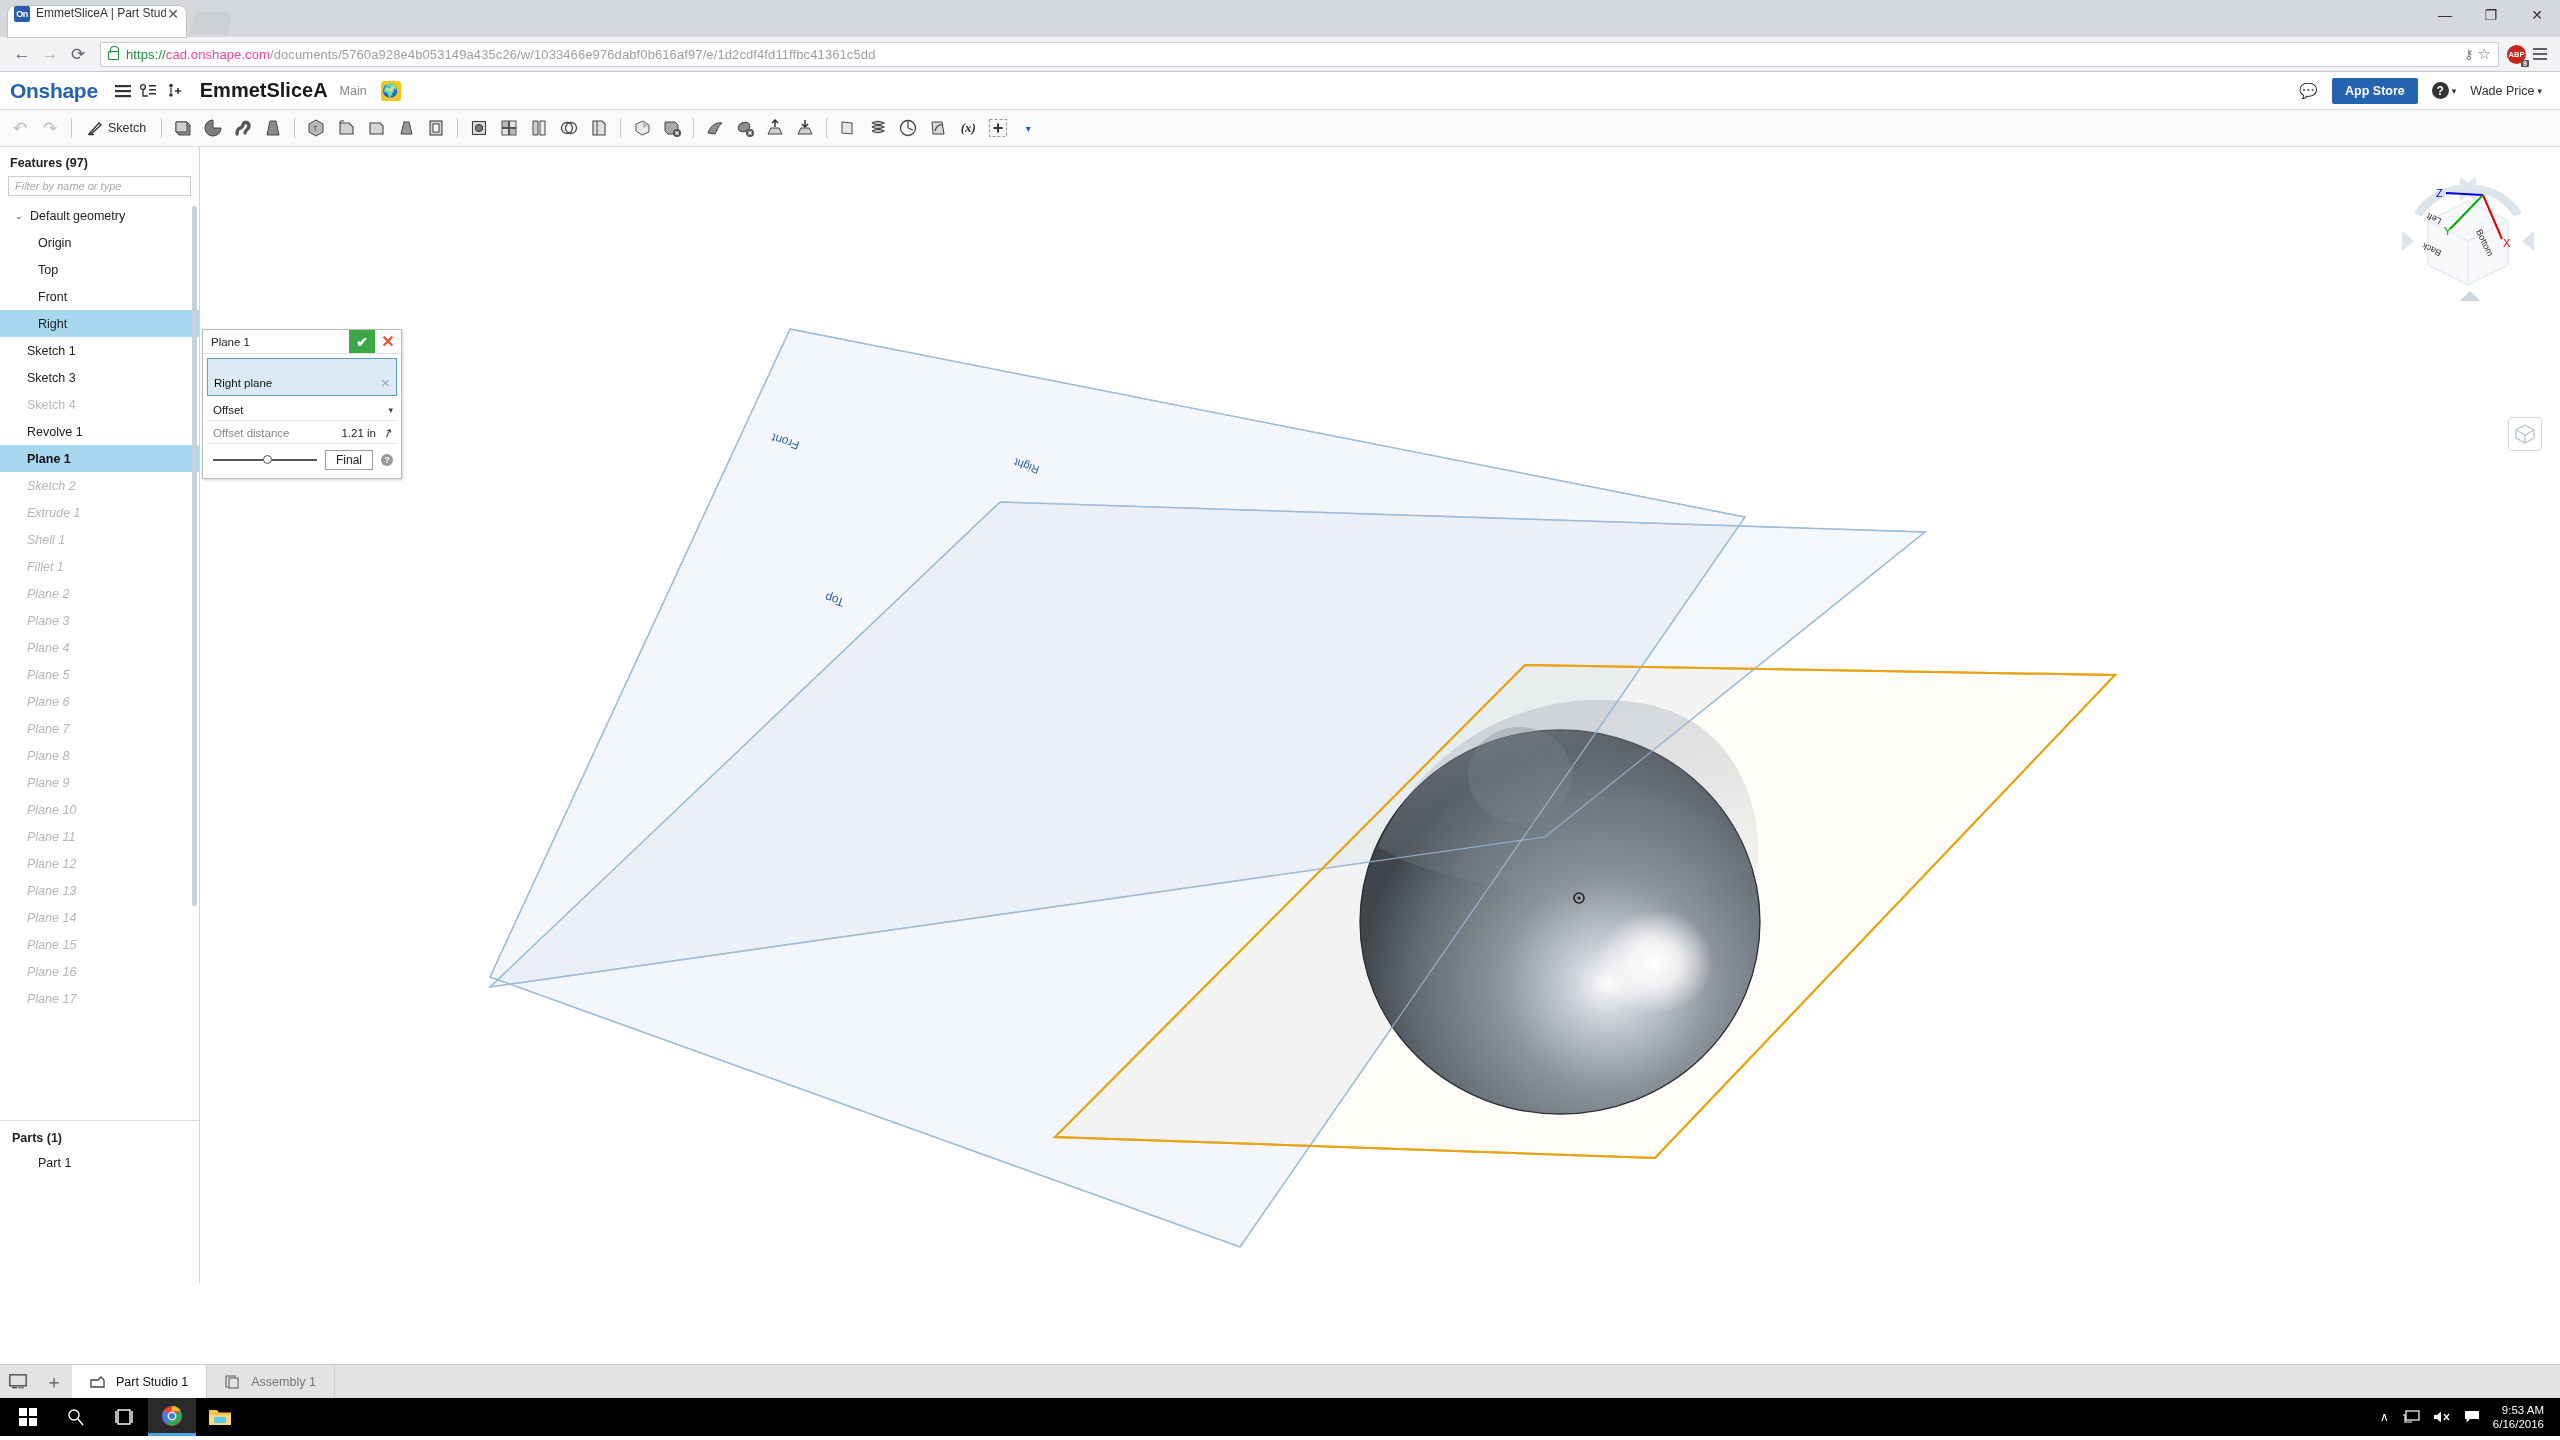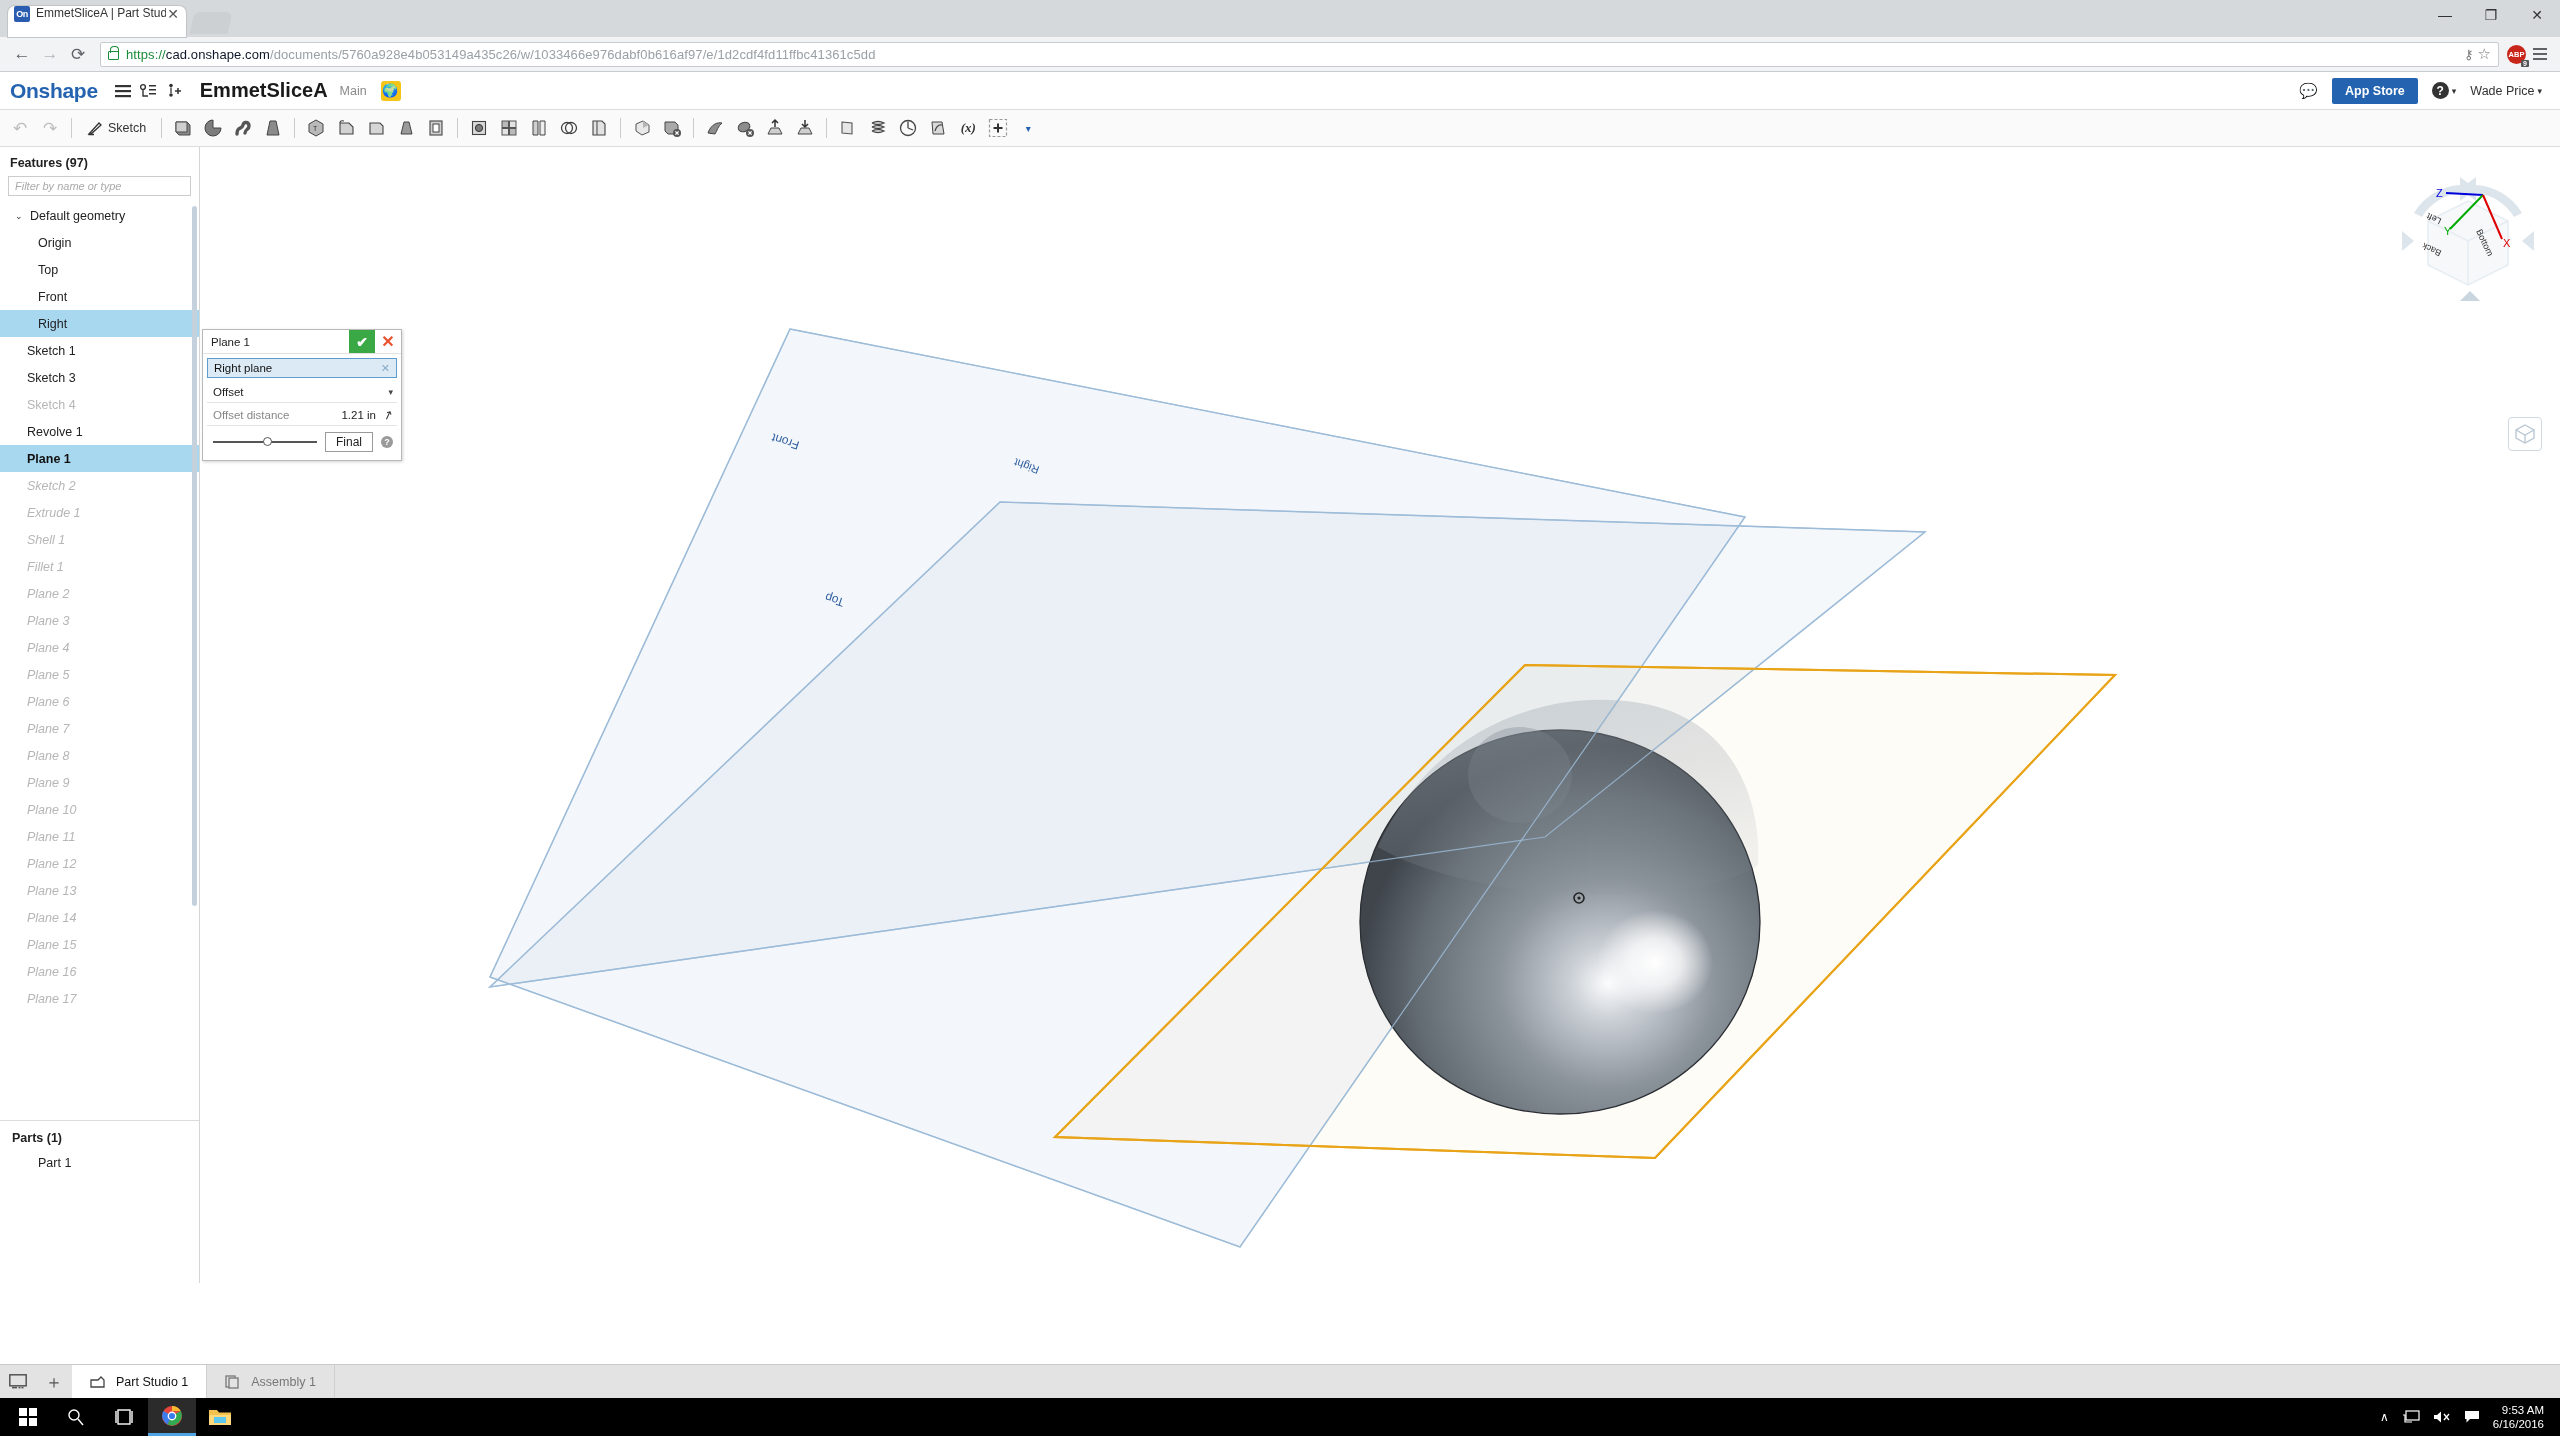--- a/index.html
+++ b/index.html
@@ -43,21 +43,21 @@
   .omnibox {
     flex:1; height:25px; background:#fff; border:1px solid #c8ccd0; border-radius:2px;
     margin:0 8px; display:flex; align-items:center; padding:0 7px; overflow:hidden;
   }
   .lock { width:11px;height:9px;border:1.6px solid #1c8b3c; border-radius:1px;
     position:relative; margin-right:7px; flex:0 0 auto; margin-top:2px;}
   .lock:before{content:"";position:absolute;width:7px;height:6px;border:1.6px solid #1c8b3c;
     border-bottom:none;border-radius:4px 4px 0 0;left:1px;top:-6px;}
   .url { font-size:13px; white-space:nowrap; color:#9aa0a6; letter-spacing:.1px;}
   .url .scheme { color:#1c8b3c; }
-  .url .host { color:#0f172a; }
+  .url .host { color:#ec4899; }
   .omni-icons { display:flex;align-items:center;gap:4px;margin-left:auto;padding-left:6px;}
   .tb-right { display:flex;align-items:center;gap:2px; }
   .abp { width:19px;height:19px;border-radius:50%;background:#c9261b;color:#fff;
     font-size:7.5px;font-weight:bold;display:flex;align-items:center;justify-content:center;
     position:relative;}
   .abp .cnt{position:absolute;right:-3px;bottom:-3px;background:#555;color:#fff;font-size:7px;
     padding:0 2px;border-radius:1px;}
   .hamb { width:24px;height:24px;display:flex;flex-direction:column;justify-content:center;
     align-items:center;gap:3px;}
   .hamb i{display:block;width:14px;height:2px;background:#5f6368;}
@@ -122,21 +122,21 @@
     font-size:11.5px; color:#222;}
   .dlg-hdr { height:24px; display:flex; align-items:center; padding-left:8px;
     border-bottom:1px solid #e2e2e2;}
   .dlg-hdr .t { flex:1; font-size:11.5px;}
   .dlg-ok { width:26px;height:23px;background:#39a845;color:#fff;display:flex;
     align-items:center;justify-content:center;font-size:14px;font-weight:bold;}
   .dlg-x { width:26px;height:23px;color:#e8542f;display:flex;align-items:center;
     justify-content:center;font-size:16px;font-weight:bold;}
   .dlg-body { padding:4px 4px 6px 4px;}
   .ent-field { height:20px;background:#dbeaf5;border:1px solid #5c9ccf;display:flex;
-    align-items:center;padding:6px 6px;font-size:11.5px;color:#111;}
+    align-items:flex-start;padding:18px 6px;font-size:11.5px;color:#111;}
   .ent-field .x { margin-left:auto;color:#8aaac4;font-size:11px;}
   .sel-row { height:21px;border-bottom:1px solid #e4e4e4;display:flex;align-items:center;
     padding:0 4px 0 6px;margin-top:4px;}
   .sel-row .dd { margin-left:auto;font-size:9px;color:#444;}
   .off-row { height:21px;display:flex;align-items:center;padding:0 4px 0 6px;margin-top:2px;
     border-bottom:1px solid #e4e4e4;}
   .off-row .lbl { color:#888;}
   .off-row .val { margin-left:auto;color:#222;text-align:center;}
   .flip { margin-left:7px;font-size:12px;color:#333;transform:rotate(-20deg);}
   .slider-row { display:flex;align-items:center;padding:6px 4px 2px 6px;gap:8px;}

